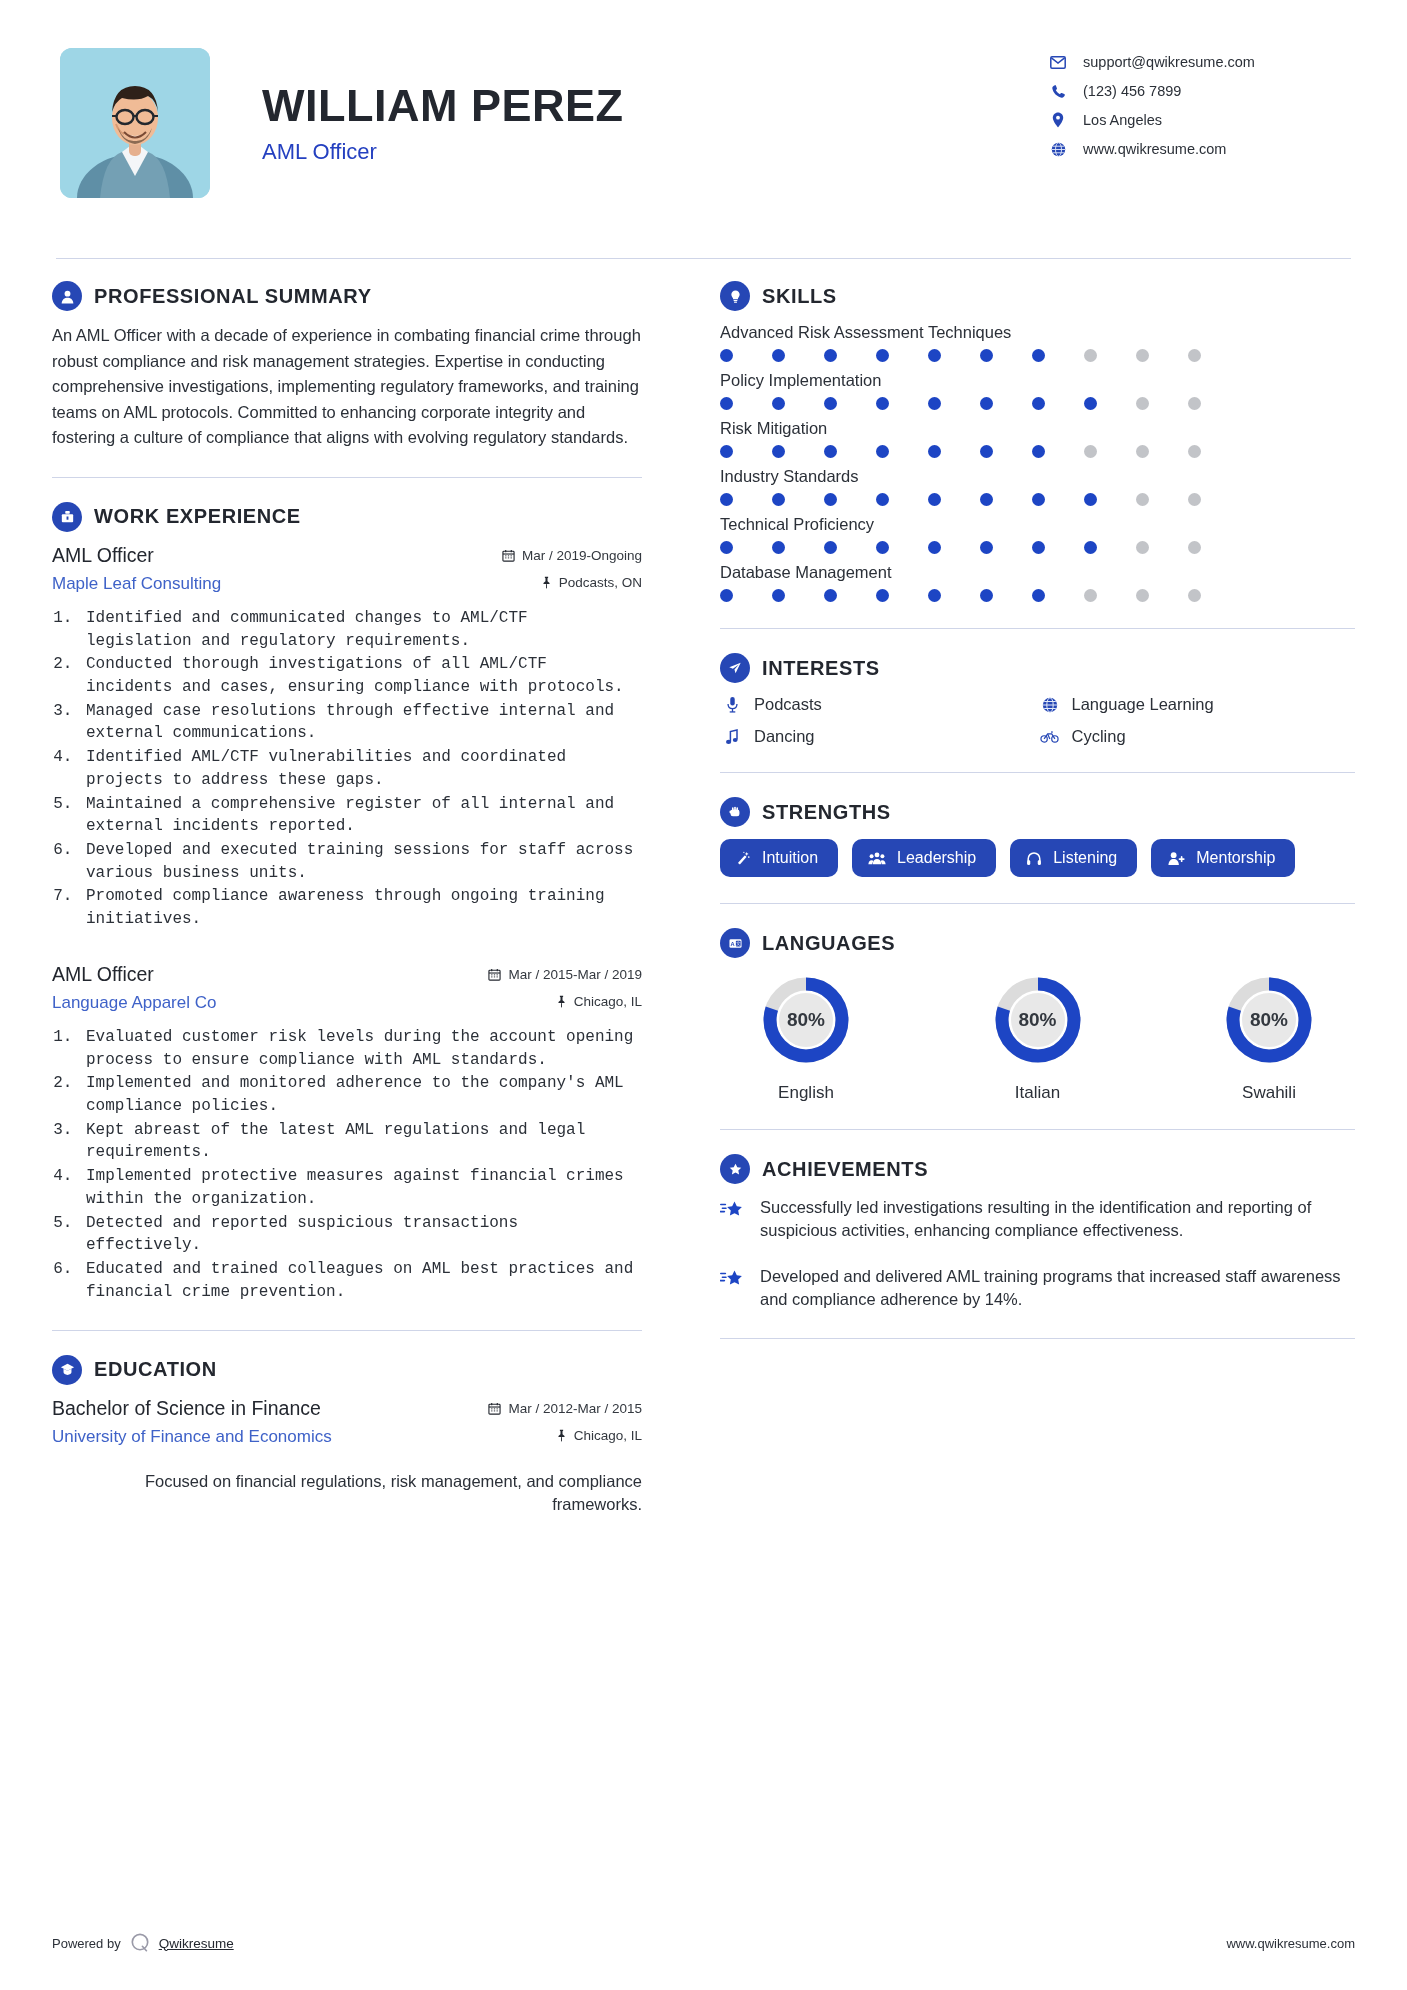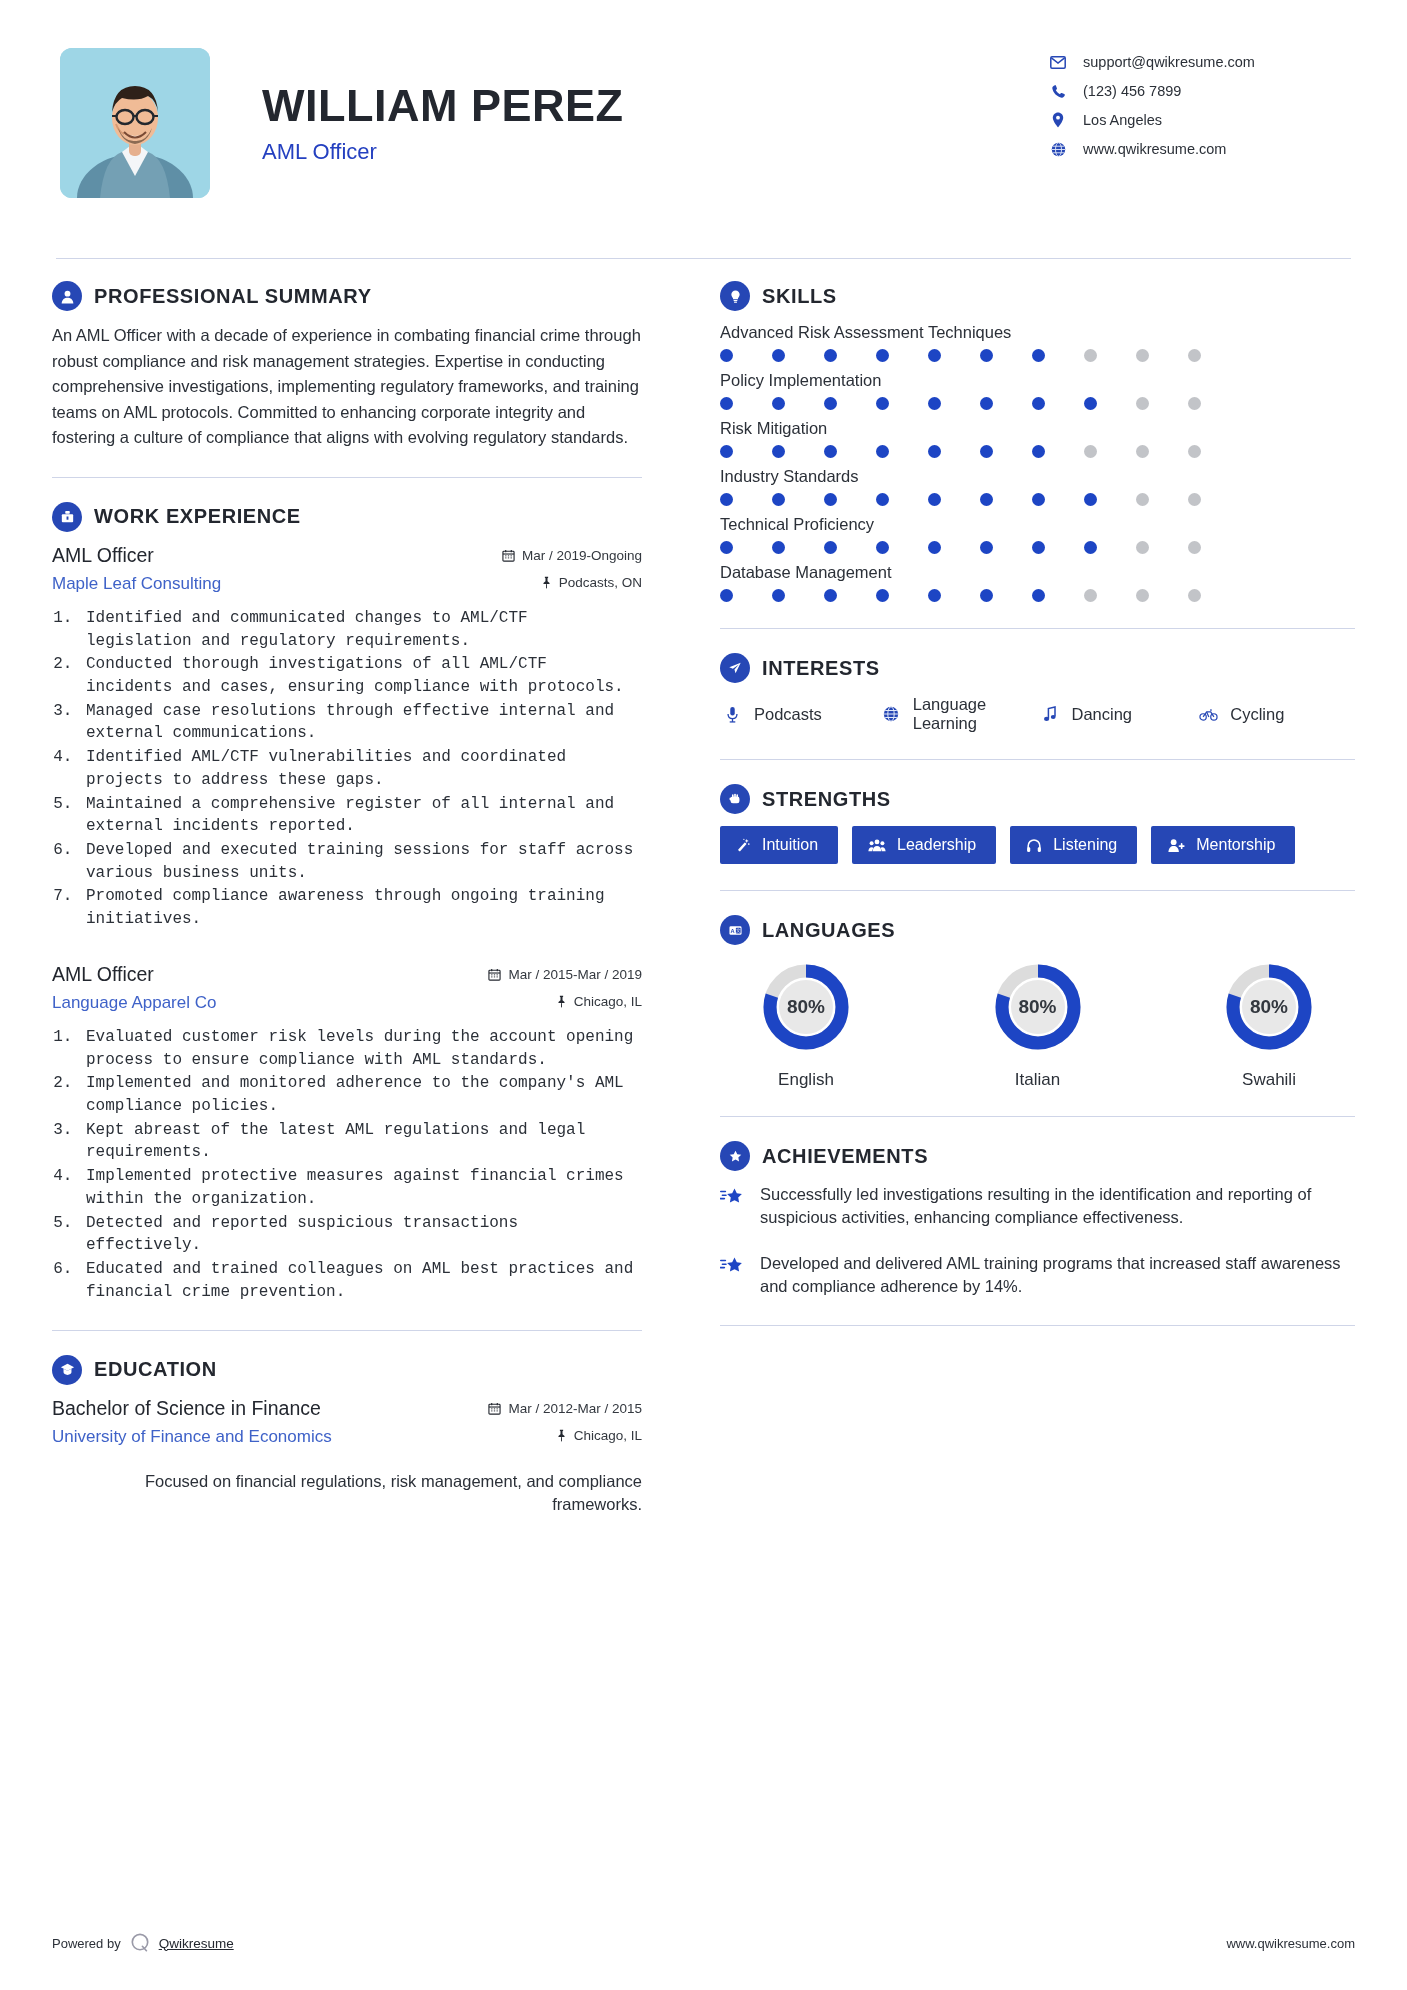--- a/index.html
+++ b/index.html
@@ -195,21 +195,21 @@
     background: #c2c4c8;
     margin-right: 39px;
     flex: 0 0 13px;
   }
   .dot.on { background: #1d45c4; }
   .dot:last-child { margin-right: 0; }
 
   
   .interests-grid {
     display: grid;
-    grid-template-columns: 1fr 1fr 1fr 1fr;
+    grid-template-columns: 1fr 1fr;
     row-gap: 13px;
     margin-top: 4px;
   }
   .interest {
     display: flex;
     align-items: center;
     font-size: 16.5px;
   }
   .interest .iico {
     width: 24px; flex: 0 0 24px;
@@ -225,21 +225,21 @@
     gap: 12px 14px;
     margin-top: 6px;
   }
   .tag {
     background: #2647b5;
     color: #fff;
     font-size: 16px;
     padding: 10px 20px 10px 16px;
     display: inline-flex;
     align-items: center;
-    border-radius: 2px;
+    border-radius: 10px;
   }
   .tag .tico {
     margin-right: 11px;
     display: inline-flex;
     align-items: center;
   }
 
   
   .langs {
     display: flex;

